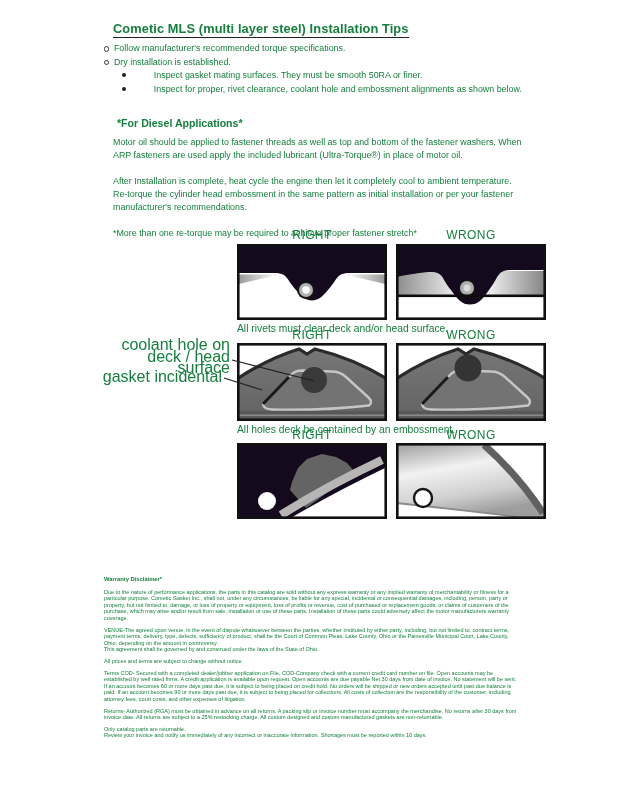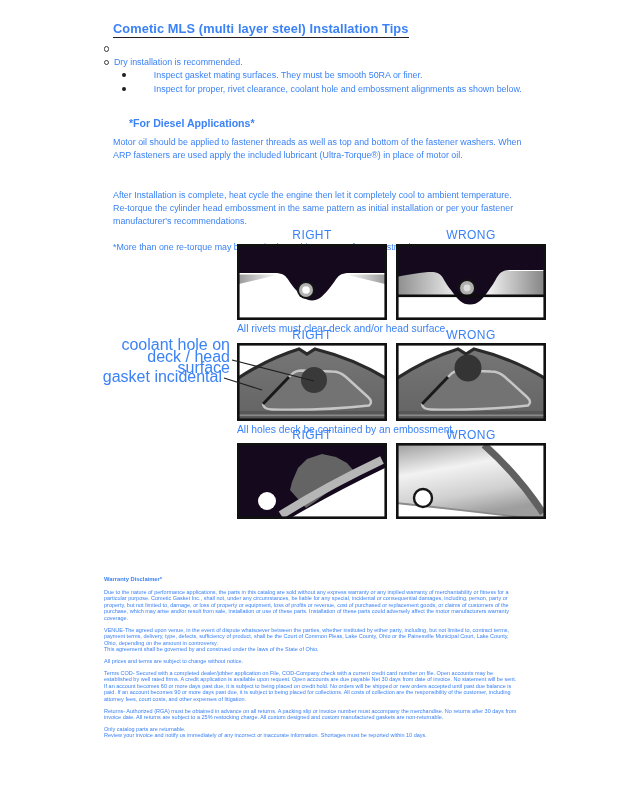--- a/index.html
+++ b/index.html
@@ -1,29 +1,29 @@
 <!DOCTYPE html>
 <html><head>
 <meta charset="utf-8">
 <style>
   html,body{margin:0;padding:0;background:#e8e8e8;}
   .page{position:relative;width:618px;height:800px;background:#ffffff;margin:0 auto;
-        font-family:"Liberation Sans", sans-serif;color:#3b82f6;overflow:hidden;}
+        font-family:"Liberation Sans", sans-serif;color:#15803d;overflow:hidden;}
 
   .title{position:absolute;left:113px;top:21px;margin:0;font-size:12.8px;font-weight:bold;
          border-bottom:1.4px solid #231f20;padding-bottom:1px;display:inline-block;letter-spacing:0.1px;}
 
   .tips{position:absolute;left:104px;top:43px;width:460px;font-size:8.9px;}
   .tip-row{display:flex;align-items:flex-start;gap:4.5px;height:13.6px;}
   .tip-row.sub{margin-left:18px;gap:28px;}
   .circ{flex:none;width:3.4px;height:3.4px;border:1px solid #3c3c3c;border-radius:50%;margin-top:3.2px;}
   .disc{flex:none;width:3.8px;height:3.8px;background:#231f20;border-radius:50%;margin-top:3.2px;}
 
   .diesel{position:absolute;left:113px;top:117px;width:414px;}
-  .diesel h2{margin:0 0 7px 16px;font-size:10.6px;font-weight:bold;}
+  .diesel h2{margin:0 0 7px 4px;font-size:10.6px;font-weight:bold;}
   .diesel p{margin:0 0 4.5px 0;font-size:8.9px;line-height:13.1px;}
 
   .dg-header{position:absolute;width:150px;text-align:center;font-size:12px;letter-spacing:0.4px;}
   .dg-box{position:absolute;width:150px;background:#fff;}
   .dg-box svg{display:block;}
   .dg-caption{position:absolute;left:237px;font-size:10.3px;line-height:13px;}
 
   .lbl{position:absolute;font-size:16px;line-height:11.6px;text-align:right;}
   .lbl span{display:block;}
 
@@ -39,38 +39,39 @@
 </head>
 <body>
 
 <div class="page">
 
   <h1 class="title">Cometic MLS (multi layer steel) Installation Tips</h1>
 
   <div class="tips">
     <div class="tip-row">
       <span class="circ"></span>
+      <span>Follow manufacturer's recommended torque specifications.</span>
     </div>
     <div class="tip-row">
       <span class="circ"></span>
-      <span>Dry installation is recommended.</span>
+      <span>Dry installation is established.</span>
     </div>
     <div class="tip-row sub">
       <span class="disc"></span>
       <span>Inspect gasket mating surfaces.  They must be smooth 50RA or finer.</span>
     </div>
     <div class="tip-row sub">
       <span class="disc"></span>
       <span>Inspect for proper, rivet clearance, coolant hole and embossment alignments as shown below.</span>
     </div>
   </div>
 
   <div class="diesel">
     <h2>*For Diesel Applications*</h2>
-    <p style="margin-bottom:27px;">Motor oil should be applied to fastener threads as well as top and bottom of the fastener washers. When ARP fasteners are used apply the included lubricant (Ultra-Torque®) in place of motor oil.</p>
+    <p style="margin-bottom:13px;">Motor oil should be applied to fastener threads as well as top and bottom of the fastener washers. When ARP fasteners are used apply the included lubricant (Ultra-Torque®) in place of motor oil.</p>
     <p style="margin-bottom:13px;">After Installation is complete, heat cycle the engine then let it completely cool to ambient temperature. Re-torque the cylinder head embossment in the same pattern as initial installation or per your fastener manufacturer's recommendations.</p>
     <p>*More than one re-torque may be required to achieve proper fastener stretch*</p>
   </div>
 
   <div class="dg-header" style="left:237px;top:228px;">RIGHT</div>
   <div class="dg-header" style="left:396px;top:228px;">WRONG</div>
 
   <div class="dg-box" style="left:237px;top:244px;height:76px;">
     <svg width="150" height="76" viewBox="0 0 150 76">
       <defs>

